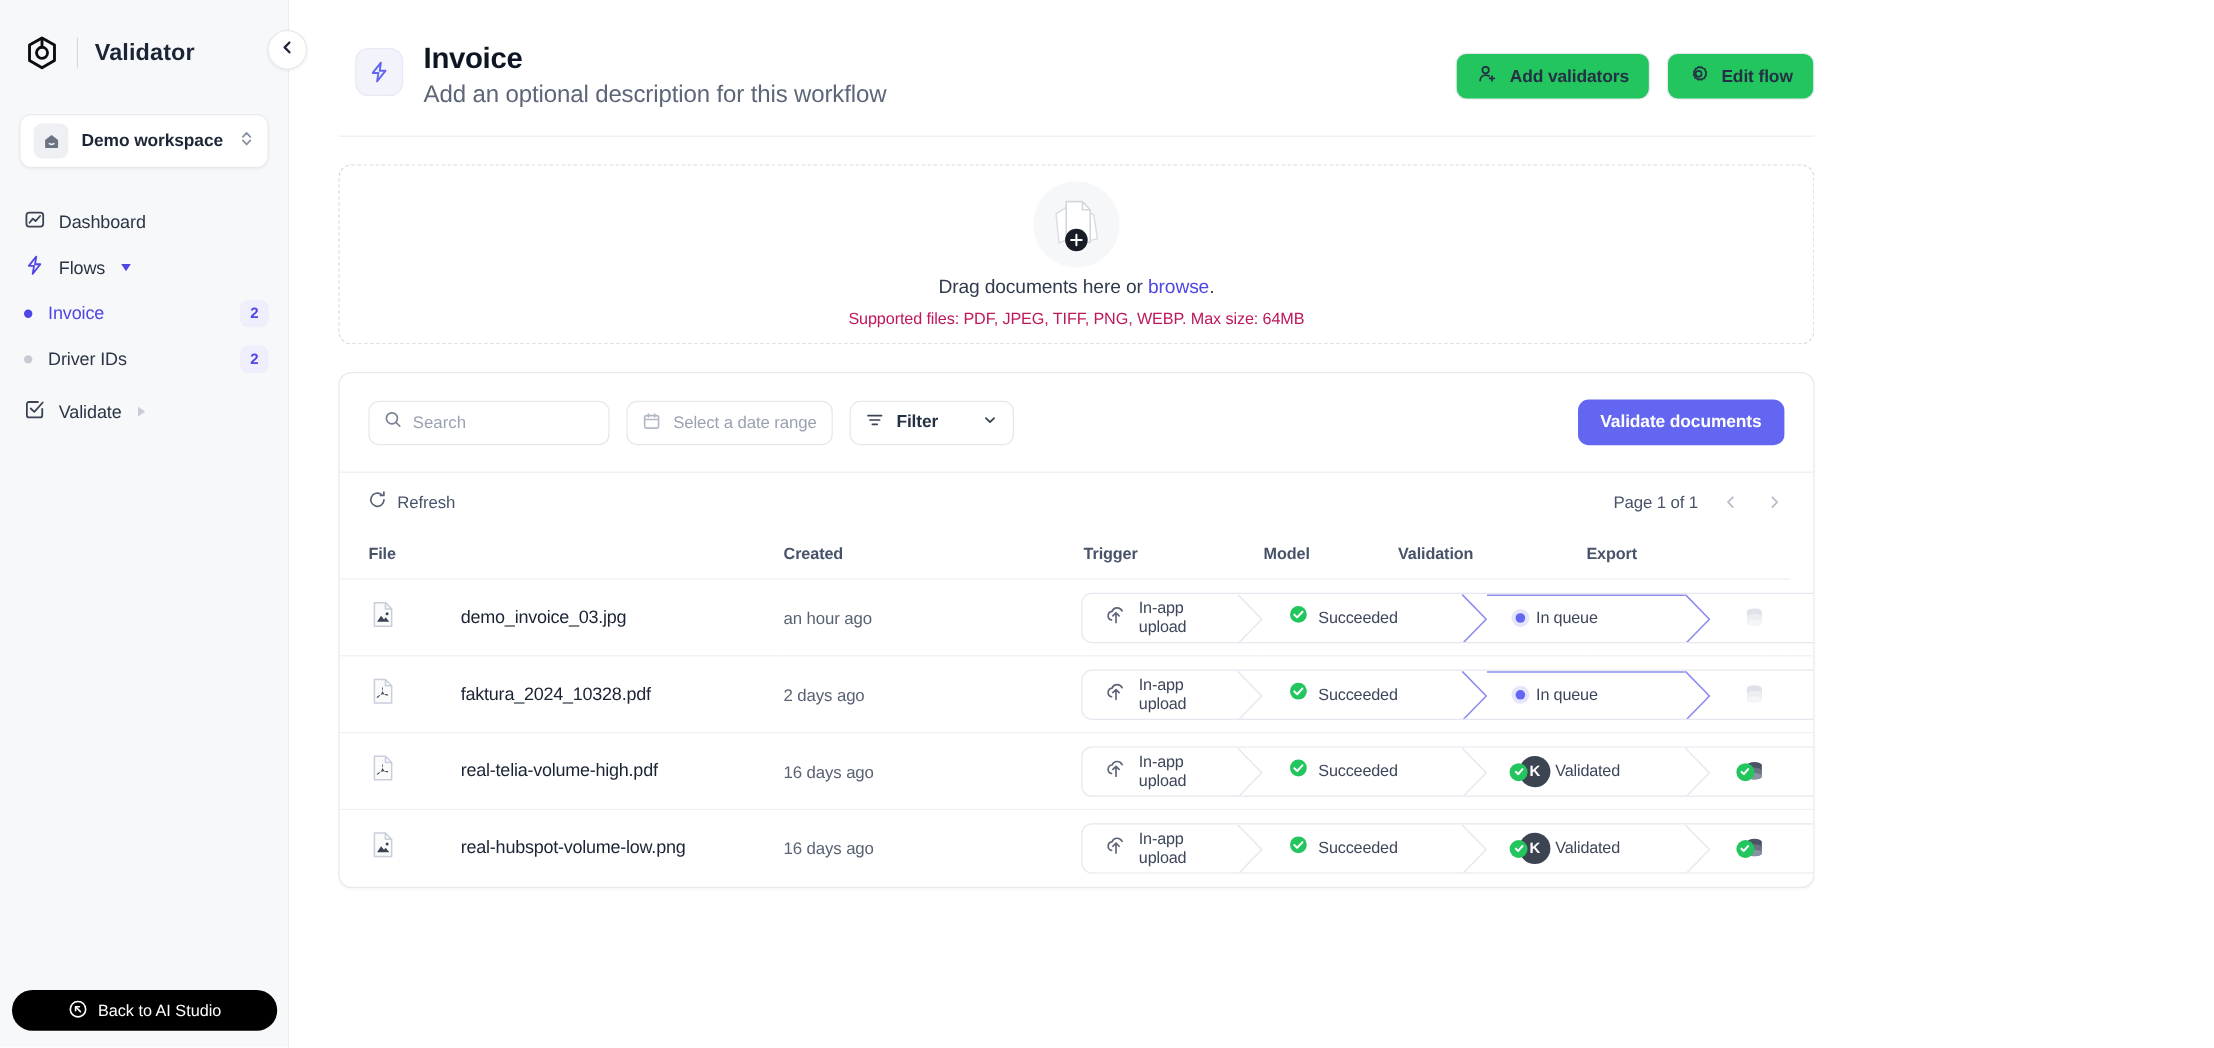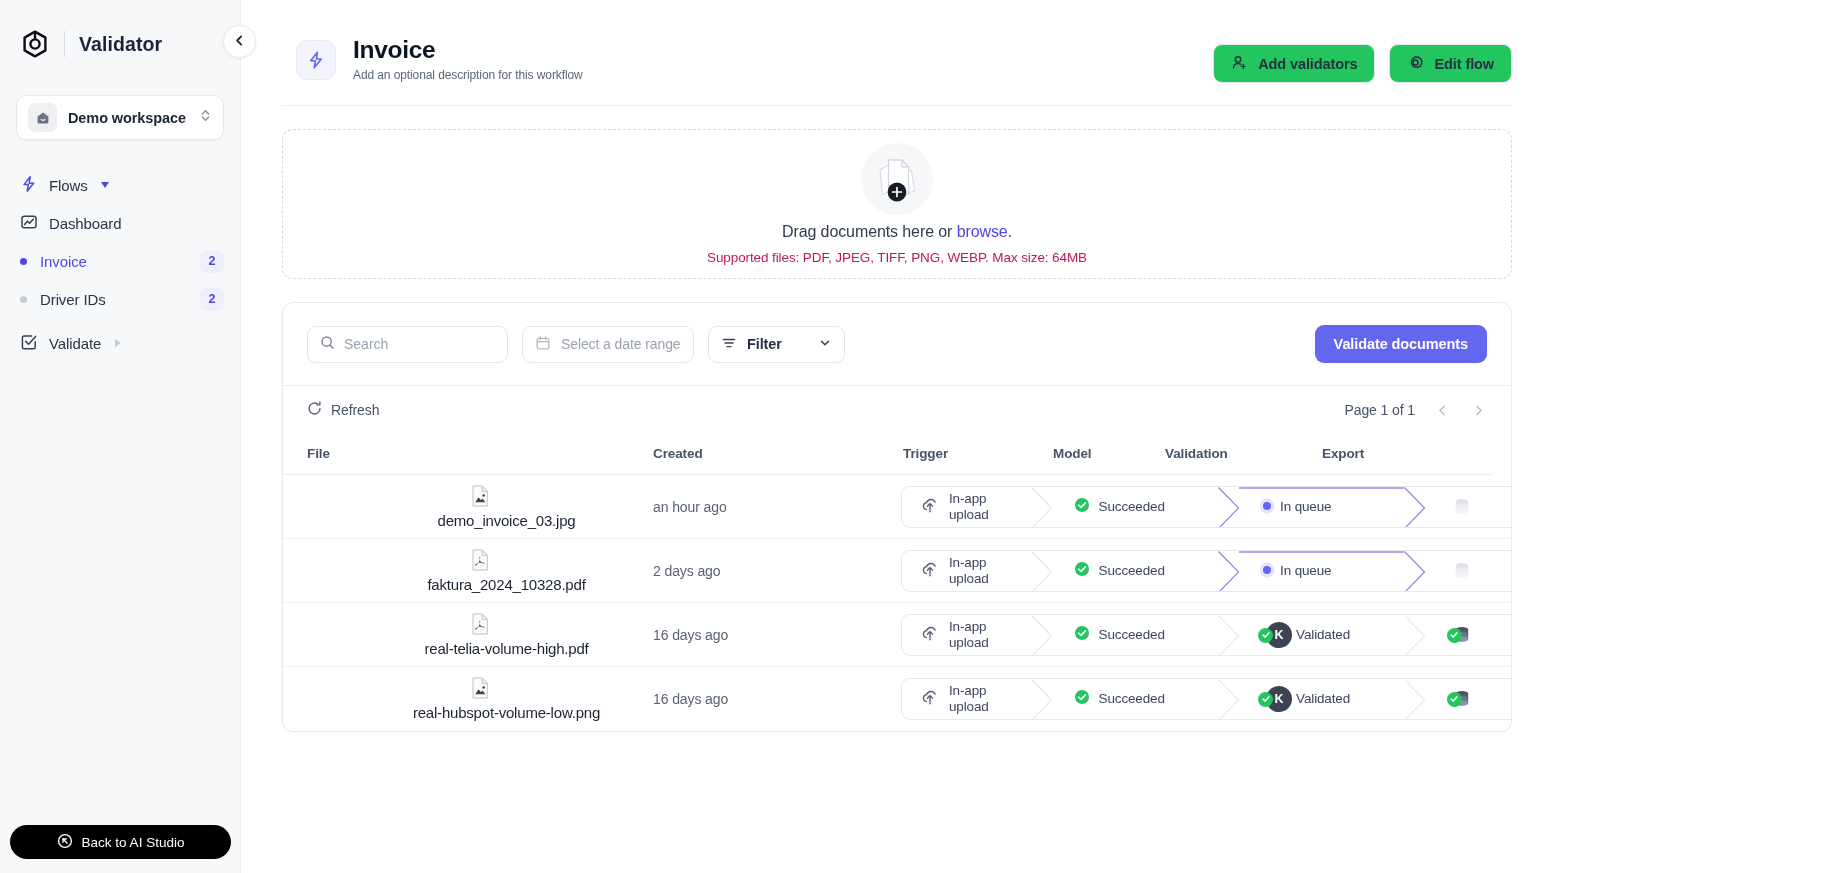--- a/index.html
+++ b/index.html
@@ -83,21 +83,21 @@
   .main { flex: 1; height: 873px; background: #fff; overflow: hidden; position: relative; }
 
   .page-head { display: flex; align-items: flex-start; padding: 36px 41px 0 55px; }
   .flow-icon {
     width: 40px; height: 40px; border-radius: 11px; flex: 0 0 40px;
     background: #f2f3fb; border: 1px solid #e8e9f7;
     display: flex; align-items: center; justify-content: center; margin-top: 4px;
   }
   .head-text { margin-left: 17px; flex: 1; }
   .page-title { font-size: 24.5px; font-weight: 700; color: #0f1623; letter-spacing: -.3px; line-height: 1.15; }
-  .page-sub { font-size: 12px; color: #5c6678; margin-top: 4px; letter-spacing: -.1px; }
+  .page-sub { font-size: 20px; color: #5c6678; margin-top: 4px; letter-spacing: -.1px; }
   .head-actions { display: flex; gap: 14px; margin-top: 8px; }
   .btn-outline {
     height: 39px; padding: 0 17px; border-radius: 9px;
     border: 1px solid #e4e7ec; background: #22c55e; cursor: pointer;
     display: flex; align-items: center; gap: 10px;
     font-size: 14.5px; font-weight: 600; color: #243044; letter-spacing: -.1px;
   }
 
   .head-rule { height: 1px; background: #eceef2; margin: 22px 41px 0 41px; }
 
@@ -164,21 +164,21 @@
   .c-trigger { width: 150px; }
   .c-model { width: 112px; }
   .c-validation { width: 157px; }
   .c-export { width: 150px; }
   .c-menu { width: auto; }
 
   tbody tr { border-bottom: 1px solid #eff1f4; }
   tbody tr:last-child { border-bottom: 0; }
   tbody td { padding: 0; height: 64px; vertical-align: middle; }
 
-  .file-cell { display: flex; align-items: center; padding-left: 24px; flex-direction: column; }
+  .file-cell { display: flex; align-items: center; padding-left: 24px; }
   .file-name { margin-left: 53px; font-size: 15px; color: #1b2434; letter-spacing: -.2px; }
   .created-cell { font-size: 14px; color: #596274; letter-spacing: -.1px; }
 
   
   .pipe-cell { position: relative; }
   .pipeline {
     position: absolute; left: -2px; top: 50%; transform: translateY(-50%);
     width: 736px; height: 42px;
     border: 1px solid #e5e8ee; border-radius: 9px;
     display: flex; overflow: hidden; background: #fff;
@@ -262,35 +262,35 @@
           <path d="M3.4 9 L6.5 12.3 L9.6 9" fill="none" stroke="#8a93a3" stroke-width="1.5" stroke-linecap="round" stroke-linejoin="round"></path>
         </svg>
       </span>
     </div>
 
     <nav class="nav">
 
       <div class="nav-item">
         <span>
           <svg width="18" height="18" viewBox="0 0 18 18">
+            <rect x="2" y="3.2" width="14" height="11.6" rx="2.3" fill="none" stroke="#3a4354" stroke-width="1.5"></rect>
+            <path d="M4.6 11.6 L7.4 8.2 L9.6 10.2 L13.4 6" fill="none" stroke="#3a4354" stroke-width="1.5" stroke-linecap="round" stroke-linejoin="round"></path>
+          </svg>
+        </span>
+        <span class="nlabel">Dashboard</span>
+      </div>
+
+      <div class="nav-item">
+        <span>
+          <svg width="18" height="18" viewBox="0 0 18 18">
             <path d="M10.2 1.8 L4 9.6 L8.4 9.6 L7.2 16.2 L13.6 8.2 L9.2 8.2 Z" fill="none" stroke="#4f46e5" stroke-width="1.5" stroke-linejoin="round"></path>
           </svg>
         </span>
         <span class="nlabel">Flows</span>
         <span class="caret-down"></span>
-      </div>
-
-      <div class="nav-item">
-        <span>
-          <svg width="18" height="18" viewBox="0 0 18 18">
-            <rect x="2" y="3.2" width="14" height="11.6" rx="2.3" fill="none" stroke="#3a4354" stroke-width="1.5"></rect>
-            <path d="M4.6 11.6 L7.4 8.2 L9.6 10.2 L13.4 6" fill="none" stroke="#3a4354" stroke-width="1.5" stroke-linecap="round" stroke-linejoin="round"></path>
-          </svg>
-        </span>
-        <span class="nlabel">Dashboard</span>
       </div>
 
       <div class="sub-item active">
         <span class="sub-dot" style="background:#4f46e5"></span>
         <span class="slabel">Invoice</span>
         <span class="badge">2</span>
       </div>
 
       <div class="sub-item idle">
         <span class="sub-dot" style="background:#c6cbd4"></span>

